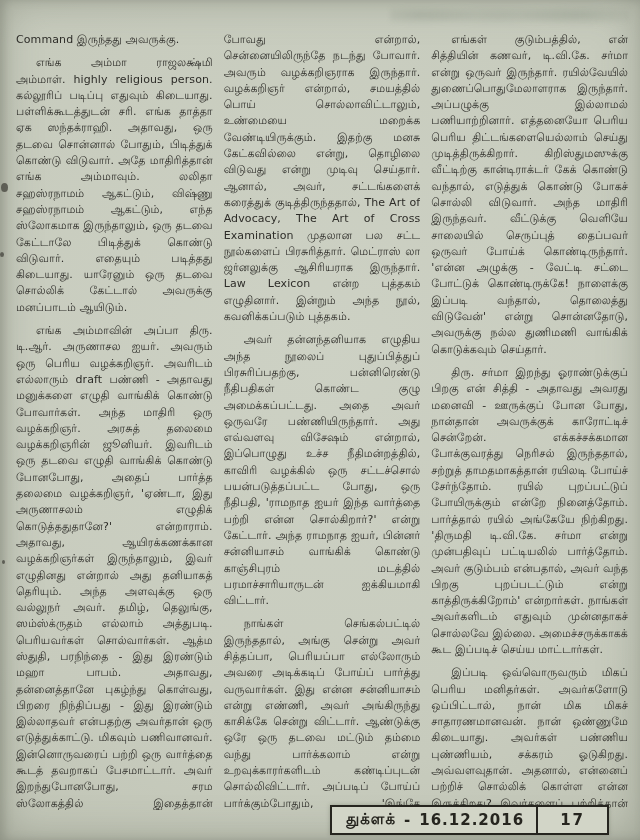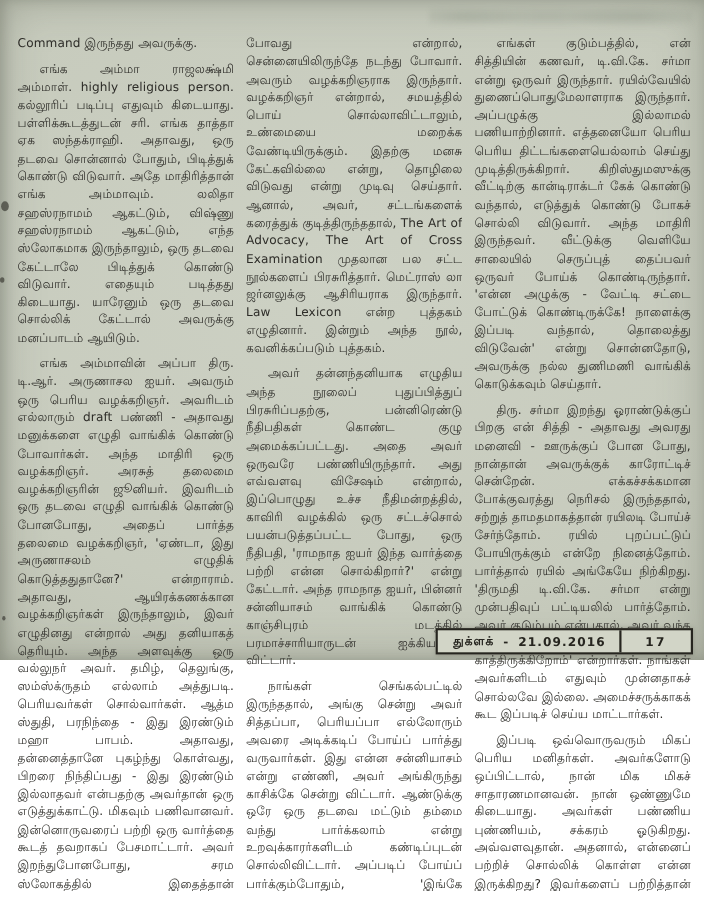--- a/index.html
+++ b/index.html
@@ -1,20 +1,20 @@
 <!DOCTYPE html>
 <html><head>
 <meta charset="utf-8">
 <style>
   html,body { margin:0; padding:0; }
   body { width:640px; height:840px; overflow:hidden; }
 
   .page {
     position:relative;
-    width:640px; height:600px;
+    width:640px; height:840px;
     background:
       radial-gradient(ellipse 120% 90% at 50% 42%, #cdd1c4 0%, #c7cbbd 55%, #bcc0b1 88%, #b2b6a7 100%);
     box-shadow: inset 0 0 40px rgba(90,95,80,.35), inset 4px 0 10px rgba(80,85,70,.25);
     font-family: "DejaVu Sans", sans-serif;
     color:#2d2c28;
   }
 
   
   .ghost {
     position:absolute; top:2px; right:10px; width:240px; height:26px;
@@ -38,25 +38,25 @@
     flex:1 1 0; min-width:0;
     font-size:11px; line-height:16.3px;
     text-align:justify;
     overflow:hidden;
     letter-spacing:.1px;
   }
   .para { margin:0 0 7px 0; text-indent:20px; }
   .para.no-indent { text-indent:0; }
 
   .footer-box {
-    position:absolute; right:10px; bottom:5px;
+    position:absolute; right:31px; bottom:5px;
     display:flex; align-items:stretch;
     border:2px solid #26251f;
     background:#d2d5c7;
-    font-size:11px; font-weight:bold; color:#26251f;
+    font-size:15px; font-weight:bold; color:#26251f;
     box-shadow: 0 0 4px rgba(90,95,80,.4);
   }
   .footer-main {
     padding:3px 12px 3px 14px;
     border-right:2px solid #26251f;
     display:flex; gap:8px; align-items:center;
     letter-spacing:1px;
   }
   .footer-page { padding:3px 22px; display:flex; align-items:center; letter-spacing:2px; }
 </style>
@@ -91,18 +91,18 @@
       <p class="para">இப்படி ஒவ்வொருவரும் மிகப் பெரிய மனிதர்கள். அவர்களோடு ஒப்பிட்டால், நான் மிக மிகச் சாதாரணமானவன். நான் ஒண்ணுமே கிடையாது. அவர்கள் பண்ணிய புண்ணியம், சக்கரம் ஓடுகிறது. அவ்வளவுதான். அதனால், என்னைப் பற்றிச் சொல்லிக் கொள்ள என்ன இருக்கிறது? இவர்களைப் பற்றித்தான் சொல்ல வேண்டும்</p>
 
     </div>
 
   </div>
 
   <div class="footer-box">
     <div class="footer-main">
       <span>துக்ளக்</span>
       <span>-</span>
-      <span>21.09.2016</span>
+      <span>16.12.2016</span>
     </div>
     <div class="footer-page">17</div>
   </div>
 
 </div>
 
 </body></html>

